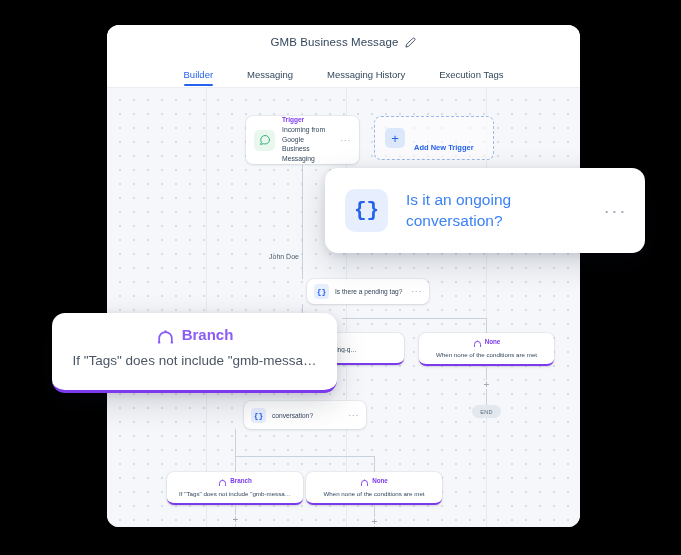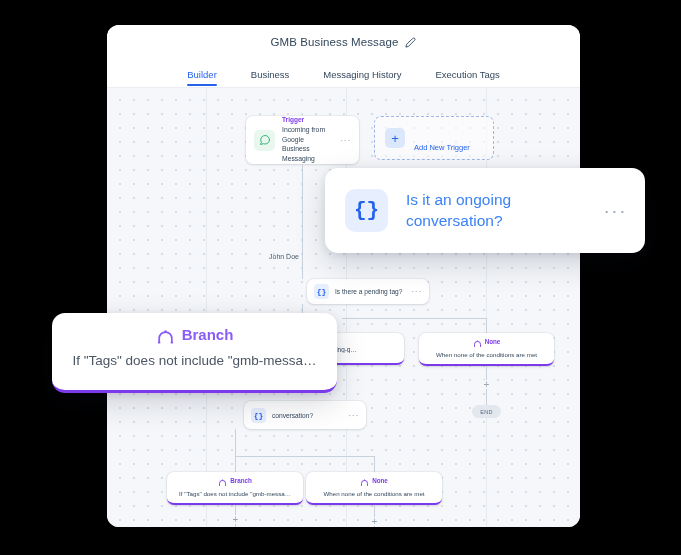--- a/index.html
+++ b/index.html
@@ -111,21 +111,21 @@
     padding: 0 10px;
     cursor: pointer;
   }
   .plus-box {
     width: 20px; height: 20px; border-radius: 5px;
     background: #dbe7fb; color: #2563eb;
     display: flex; align-items: center; justify-content: center;
     font-size: 13px; line-height: 1; font-weight: 400;
     flex: 0 0 20px;
   }
-  .add-trigger-label { font-size: 7.5px; color: #2563eb; font-weight: 400; margin-top: 19px; }
+  .add-trigger-label { font-size: 7.5px; color: #2563eb; font-weight: 700; margin-top: 19px; }
 
   
   .node-pending {
     left: 200px; top: 191px; width: 122px; height: 25px;
     display: flex; align-items: center; gap: 6px; padding: 0 7px;
   }
   .code-icon {
     width: 15px; height: 15px; flex: 0 0 15px;
     background: #e7efff; border-radius: 4px;
     display: flex; align-items: center; justify-content: center;
@@ -253,21 +253,21 @@
       <span class="title-text">GMB Business Message</span>
       <span>
         <svg class="pencil-icon" viewBox="0 0 24 24" fill="none" stroke="currentColor" stroke-width="2" stroke-linecap="round" stroke-linejoin="round">
           <path d="M17 3a2.8 2.8 0 1 1 4 4L7.5 20.5 2 22l1.5-5.5z"></path>
         </svg>
       </span>
     </div>
 
     <div class="tabbar">
       <div class="tab active">Builder</div>
-      <div class="tab">Business</div>
+      <div class="tab">Messaging</div>
       <div class="tab">Messaging History</div>
       <div class="tab">Execution Tags</div>
     </div>
 
     <div class="canvas">
 
       <div class="col-guide" style="left:99px;"></div>
       <div class="col-guide" style="left:239px;"></div>
       <div class="col-guide" style="left:379px;"></div>
 

